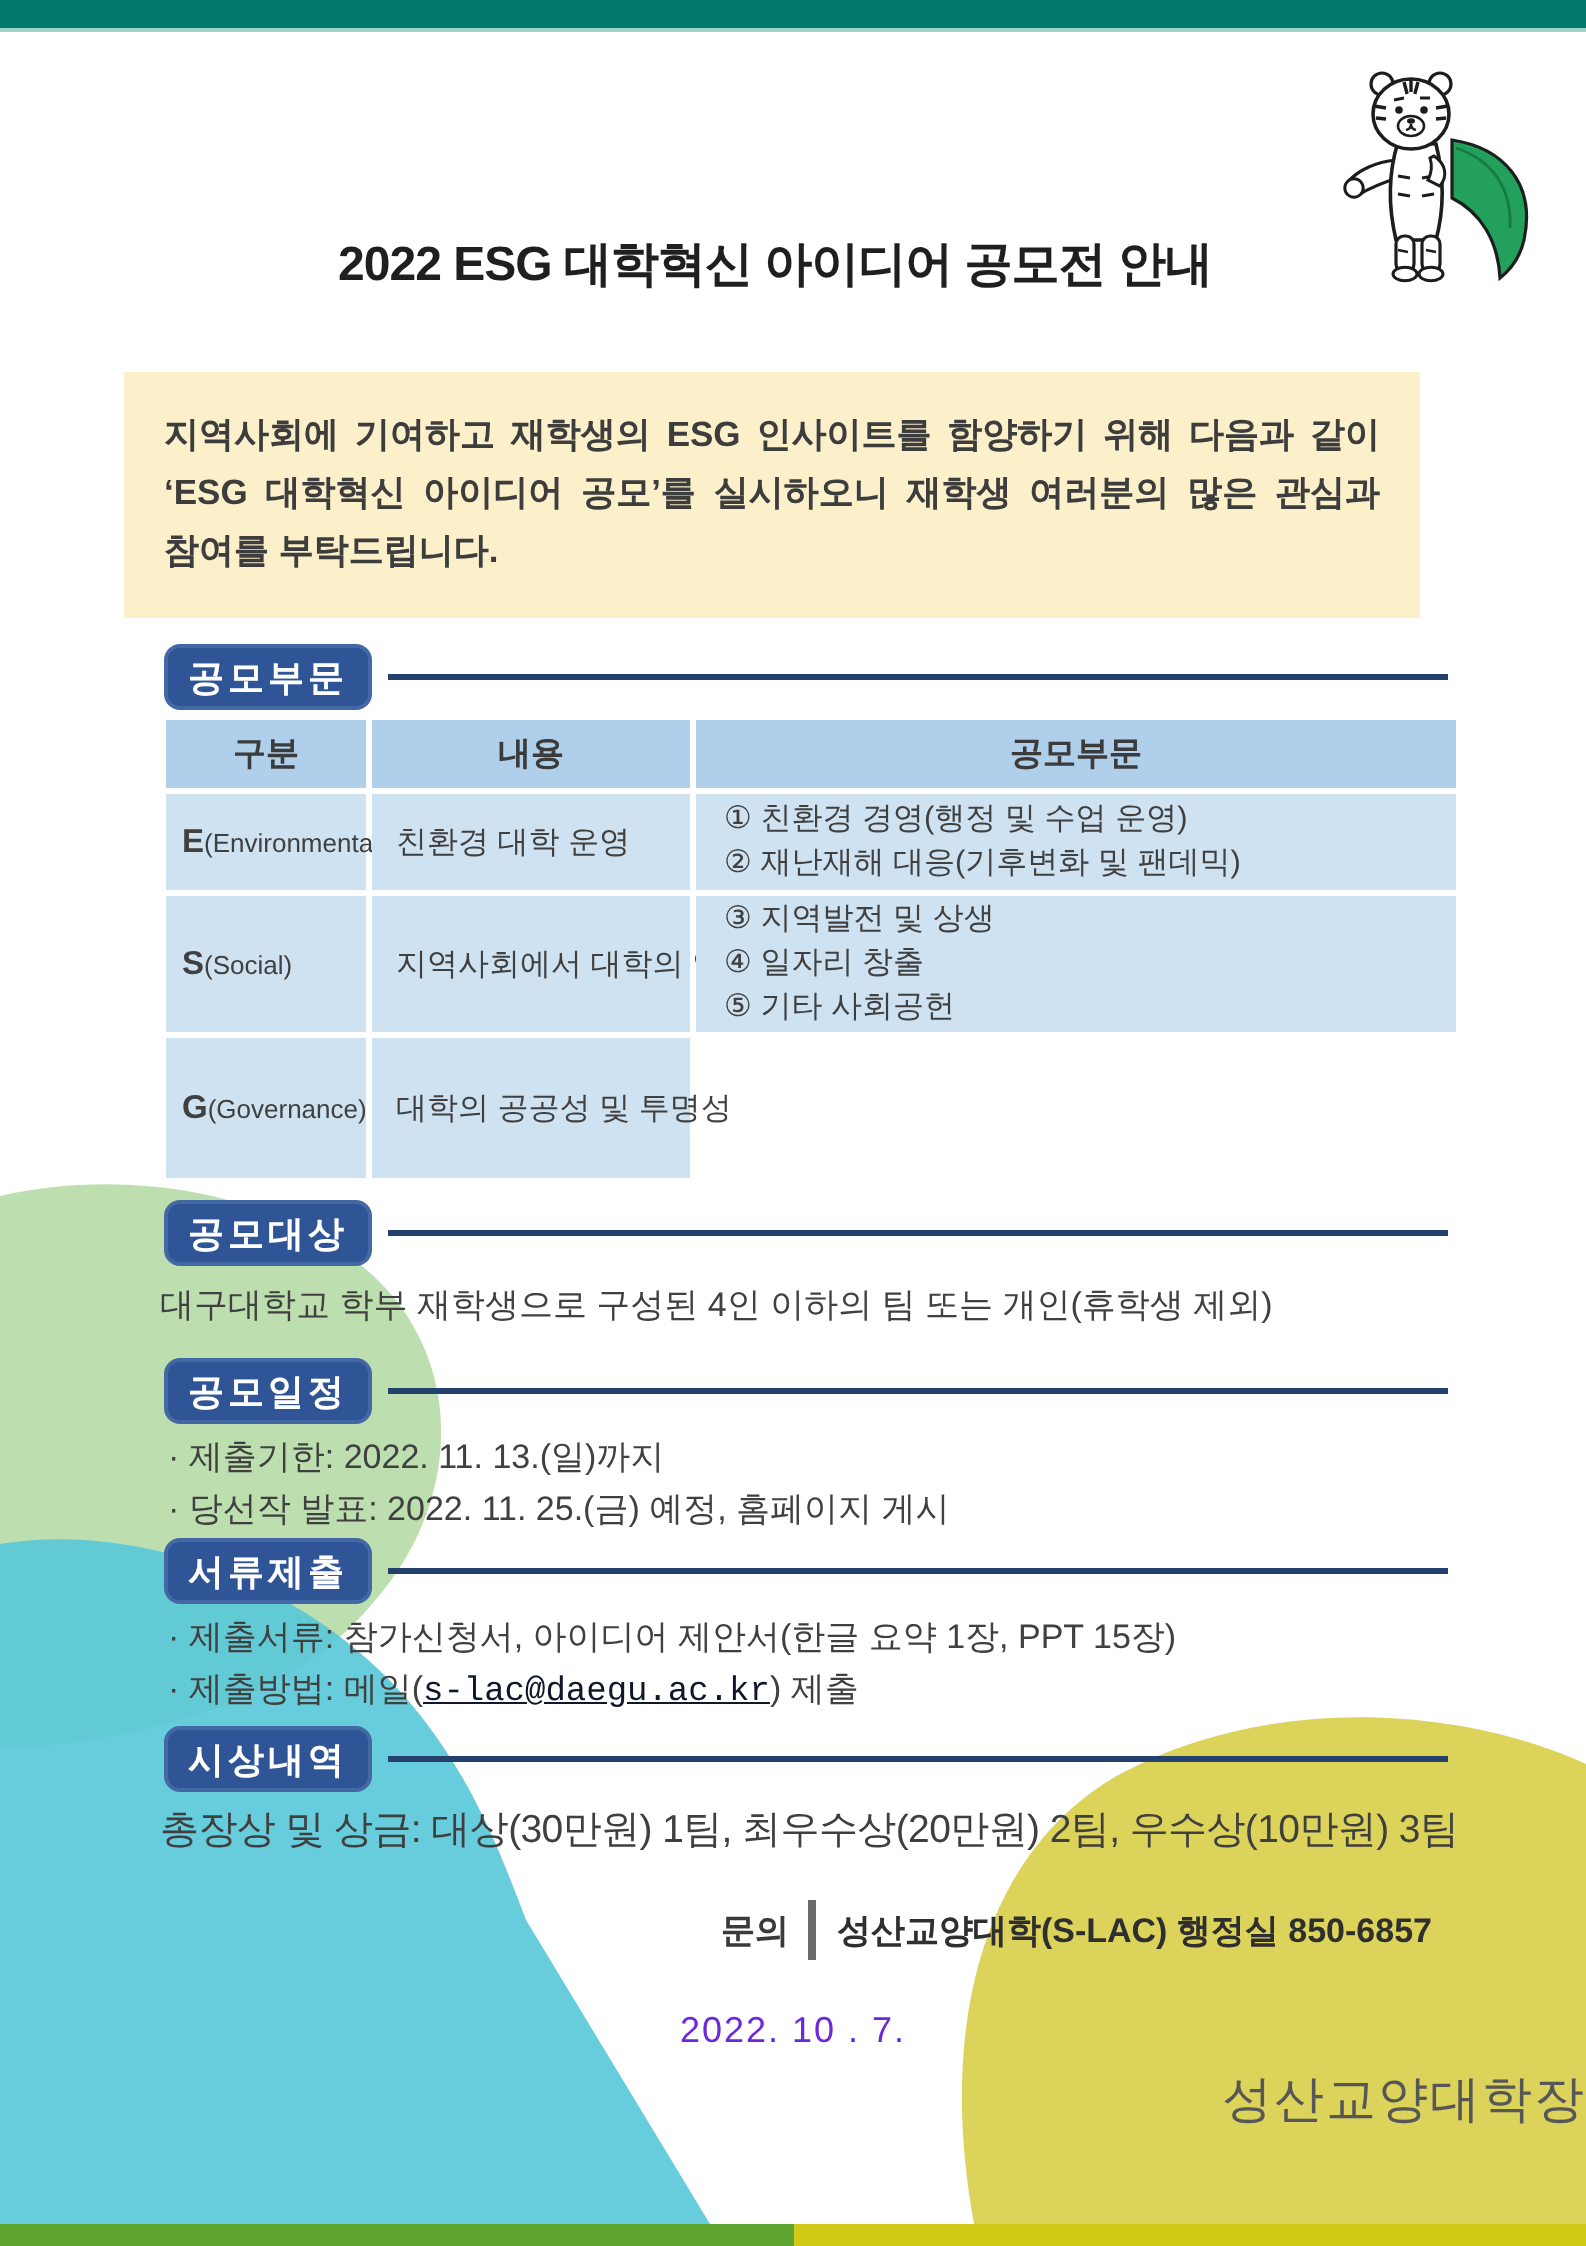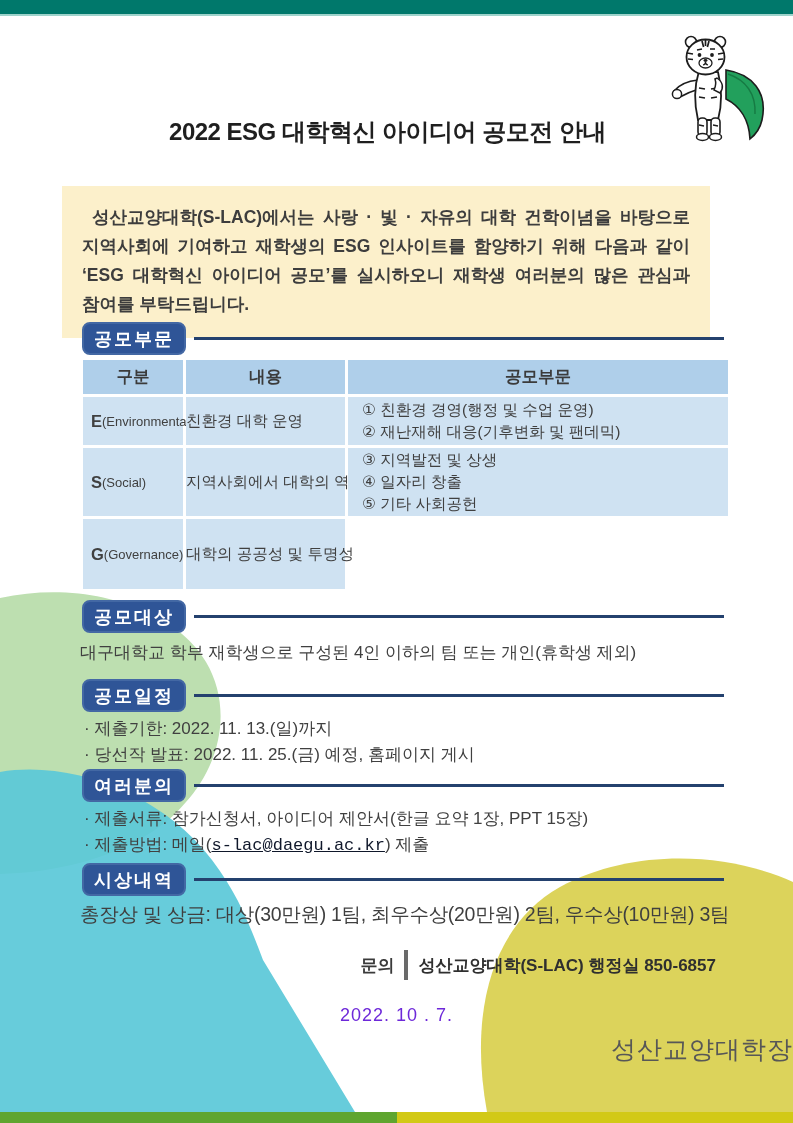--- a/index.html
+++ b/index.html
@@ -36,21 +36,21 @@
   .head-rule{flex:1;height:3px;background:#24416E;margin-left:8px;}
   .h-bumun{top:322px;} .h-daesang{top:600px;} .h-iljeong{top:679px;}
   .h-seoryu{top:769px;} .h-sisang{top:863px;}
   
   .esg-table{position:absolute;left:83px;top:360px;width:776px;
     display:grid;grid-template-columns:100px 159px 380px;grid-template-rows:34px 48px 68px 70px;gap:3px;}
   .th{background:#AFCFEA;display:flex;align-items:center;justify-content:center;
     font-size:16.5px;font-weight:700;color:#3b3b3b;}
   .td{background:#CFE2F2;display:flex;align-items:center;color:#404040;font-size:15.5px;white-space:nowrap;}
   .td.c1{padding-left:8px;}
-  .td.c2{}
+  .td.c2{padding-left:12px;}
   .td.c3{flex-direction:column;align-items:flex-start;justify-content:center;padding-left:14px;}
   .td .letter{font-weight:700;font-size:16.5px;}
   .td .lsub{font-size:13px;}
   .td.c3 .item{line-height:22px;}
   
   .sec-body{position:absolute;left:80px;font-size:17px;color:#404040;white-space:nowrap;}
   .b-daesang{top:641px;}
   .list-body{position:absolute;left:84px;font-size:17px;color:#404040;line-height:26px;white-space:nowrap;}
   .b-iljeong{top:716px;}
   .b-seoryu{top:806px;}
@@ -117,21 +117,20 @@
     <ellipse cx="37.5" cy="33" rx="6.5" ry="5" fill="#ffffff" stroke="#1d1d1d" stroke-width="1.3"></ellipse>
     <ellipse cx="37.5" cy="30.5" rx="2" ry="1.4" fill="#1d1d1d"></ellipse>
     <path d="M37.5,32 q0,2.5 -2.5,3 M37.5,32 q0,2.5 2.5,3" fill="none" stroke="#1d1d1d" stroke-width="1.2"></path>
   </svg>
 
   <div class="content">
 
     <div class="page-title">2022 ESG 대학혁신 아이디어 공모전 안내</div>
 
     <div class="intro-box">
-      <div class="intro-line first">성산교양대학(S-LAC)에서는 사랑 · 빛 · 자유의 대학 건학이념을 바탕으로</div>
       <div class="intro-line">지역사회에 기여하고 재학생의 ESG 인사이트를 함양하기 위해 다음과 같이</div>
       <div class="intro-line">‘ESG 대학혁신 아이디어 공모’를 실시하오니 재학생 여러분의 많은 관심과</div>
       <div class="intro-line last">참여를 부탁드립니다.</div>
     </div>
 
     <div class="section-head h-bumun">
       <div class="badge">공모부문</div>
       <div class="head-rule"></div>
     </div>
 
@@ -177,21 +176,21 @@
     <div class="section-head h-iljeong">
       <div class="badge">공모일정</div>
       <div class="head-rule"></div>
     </div>
     <div class="list-body b-iljeong">
       <div>· 제출기한: 2022. 11. 13.(일)까지</div>
       <div>· 당선작 발표: 2022. 11. 25.(금)  예정, 홈페이지 게시</div>
     </div>
 
     <div class="section-head h-seoryu">
-      <div class="badge">여러분의</div>
+      <div class="badge">서류제출</div>
       <div class="head-rule"></div>
     </div>
     <div class="list-body b-seoryu">
       <div>· 제출서류: 참가신청서, 아이디어 제안서(한글 요약 1장, PPT 15장)</div>
       <div><span>· 제출방법: 메일(</span><a class="email-link" href="#">s-lac@daegu.ac.kr</a><span>)  제출</span></div>
     </div>
 
     <div class="section-head h-sisang">
       <div class="badge">시상내역</div>
       <div class="head-rule"></div>

